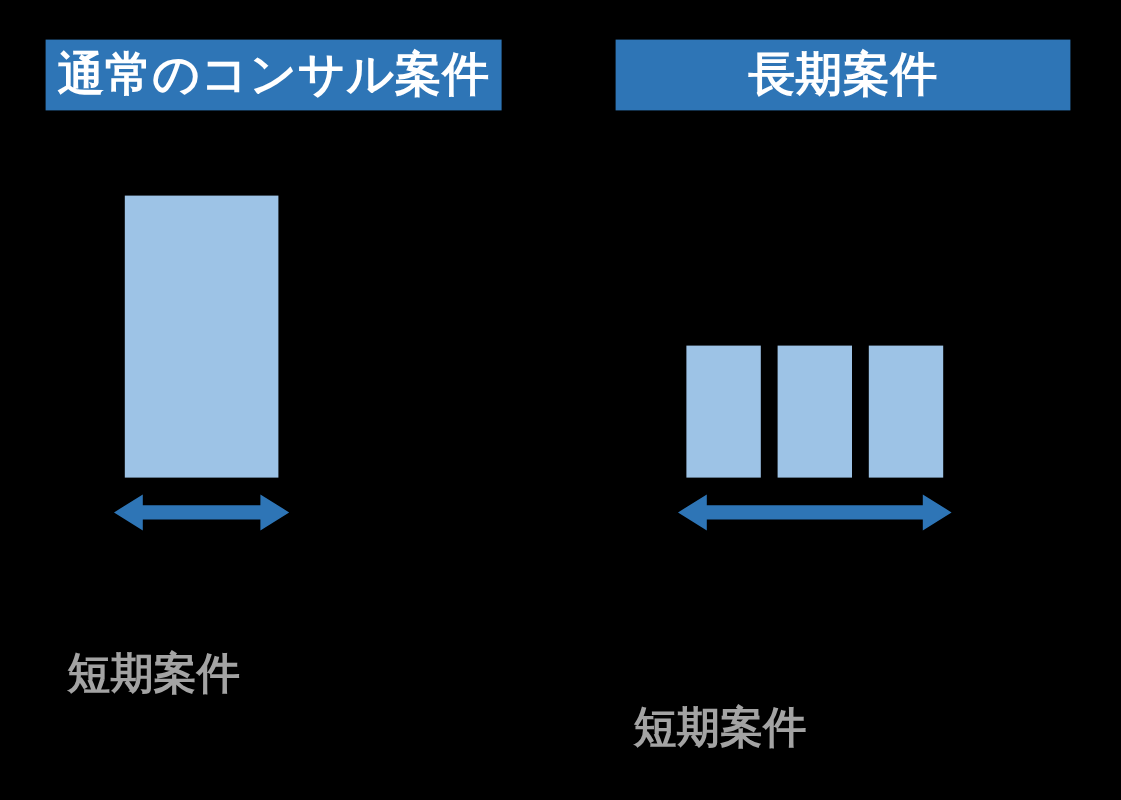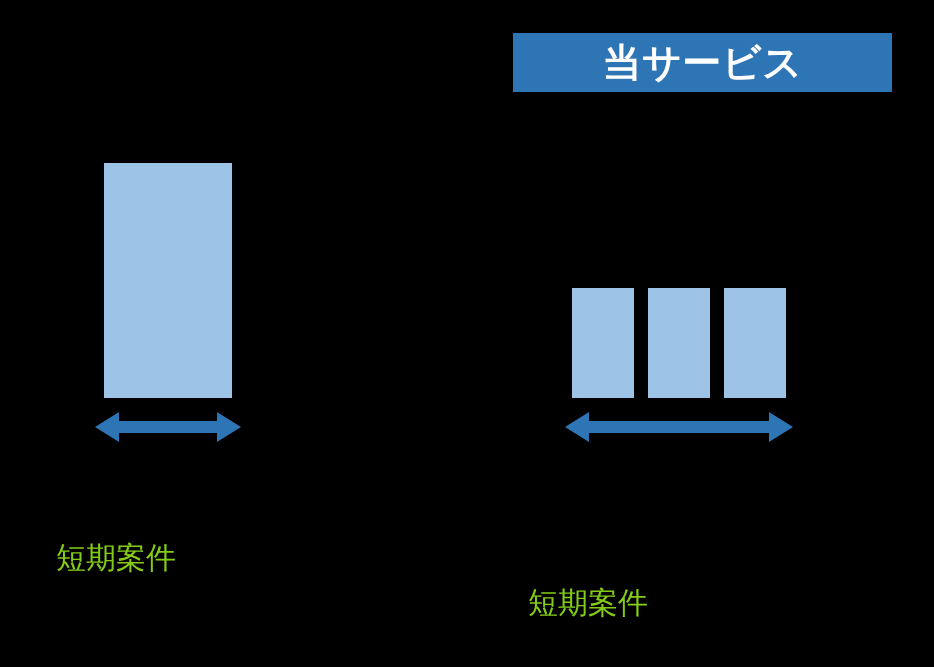--- a/index.html
+++ b/index.html
@@ -53,48 +53,51 @@
   .arrow {
     position: absolute;
     height: 40px;
   }
   #arrow-standard { left: 93px;  top: 407px; width: 150px; }
   #arrow-service  { left: 563px; top: 407px; width: 232px; }
   .arrow svg { display: block; width: 100%; height: 100%; }
 
   .caption {
     position: absolute;
-    color: #84cc16;
-    font-size: 30px;
-    font-weight: 400;
+    color: #a3a3a3;
+    font-size: 36px;
+    font-weight: 700;
     line-height: 1;
     white-space: nowrap;
     font-family: "Liberation Sans", sans-serif;
   }
   #caption-short { left: 56px;  top: 543px; }
   #caption-long  { left: 528px; top: 588px; }
 </style>
 </head>
 <body>
 
 <div class="stage">
 
+  <div class="header-bar" id="header-left">
+    <span class="header-label">通常のコンサル案件</span>
+  </div>
 
   <div class="bar" id="bar-standard"></div>
 
   <div class="arrow" id="arrow-standard">
     <svg viewBox="0 0 150 40" preserveAspectRatio="none">
       <path d="M2,20 L26,5 L26,14 L124,14 L124,5 L148,20 L124,35 L124,26 L26,26 L26,35 Z" fill="#2E75B6"></path>
     </svg>
   </div>
 
   <div class="caption" id="caption-short">短期案件</div>
 
   <div class="header-bar" id="header-right">
-    <span class="header-label">当サービス</span>
+    <span class="header-label">長期案件</span>
   </div>
 
   <div class="bar" id="bar-service-1"></div>
   <div class="bar" id="bar-service-2"></div>
   <div class="bar" id="bar-service-3"></div>
 
   <div class="arrow" id="arrow-service">
     <svg viewBox="0 0 232 40" preserveAspectRatio="none">
       <path d="M2,20 L26,5 L26,14 L206,14 L206,5 L230,20 L206,35 L206,26 L26,26 L26,35 Z" fill="#2E75B6"></path>
     </svg>

